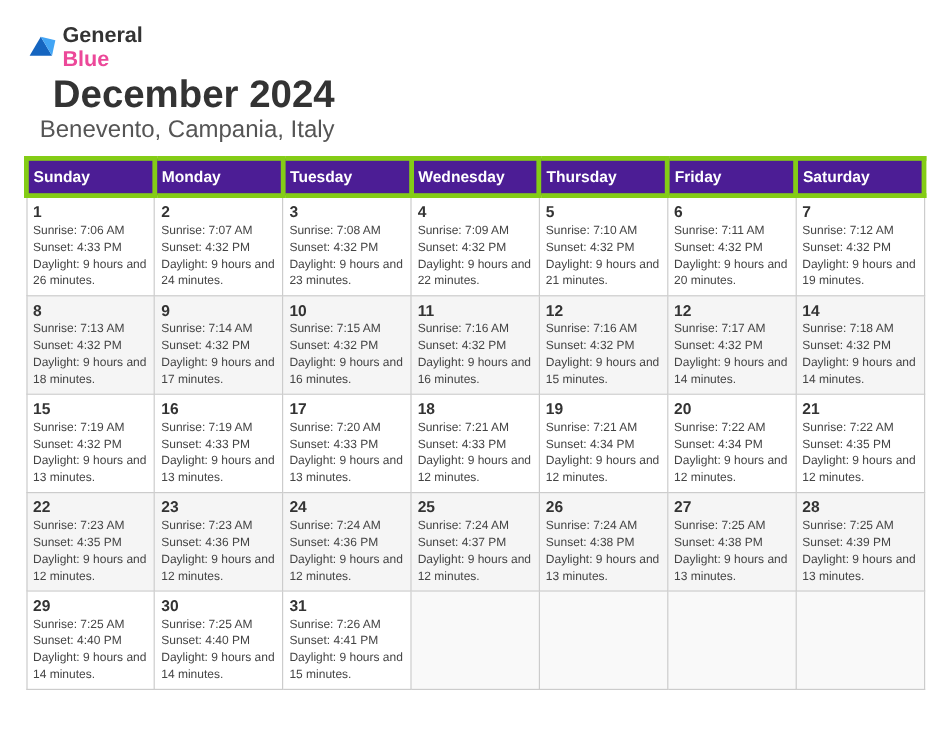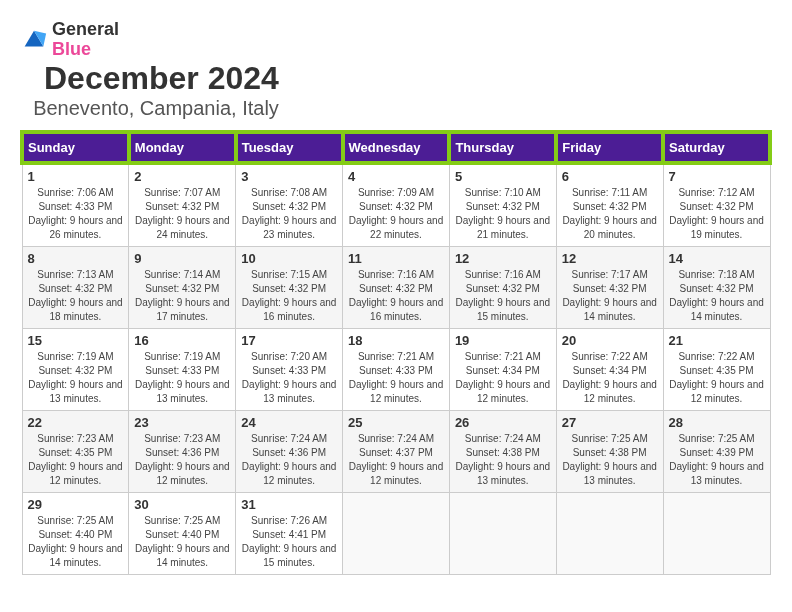--- a/index.html
+++ b/index.html
@@ -75,21 +75,20 @@
     .day-num {
       font-size: 13px;
       font-weight: bold;
       display: block;
       margin-bottom: 2px;
     }
     .cell-text {
       font-size: 10px;
       color: #444;
       line-height: 1.4;
-      text-align: center;
     }
     .empty-cell {
       background: #f9f9f9 !important;
     }
   </style>
 </head>
 <body>
 
 <div class="header-area">
   <div class="logo">

